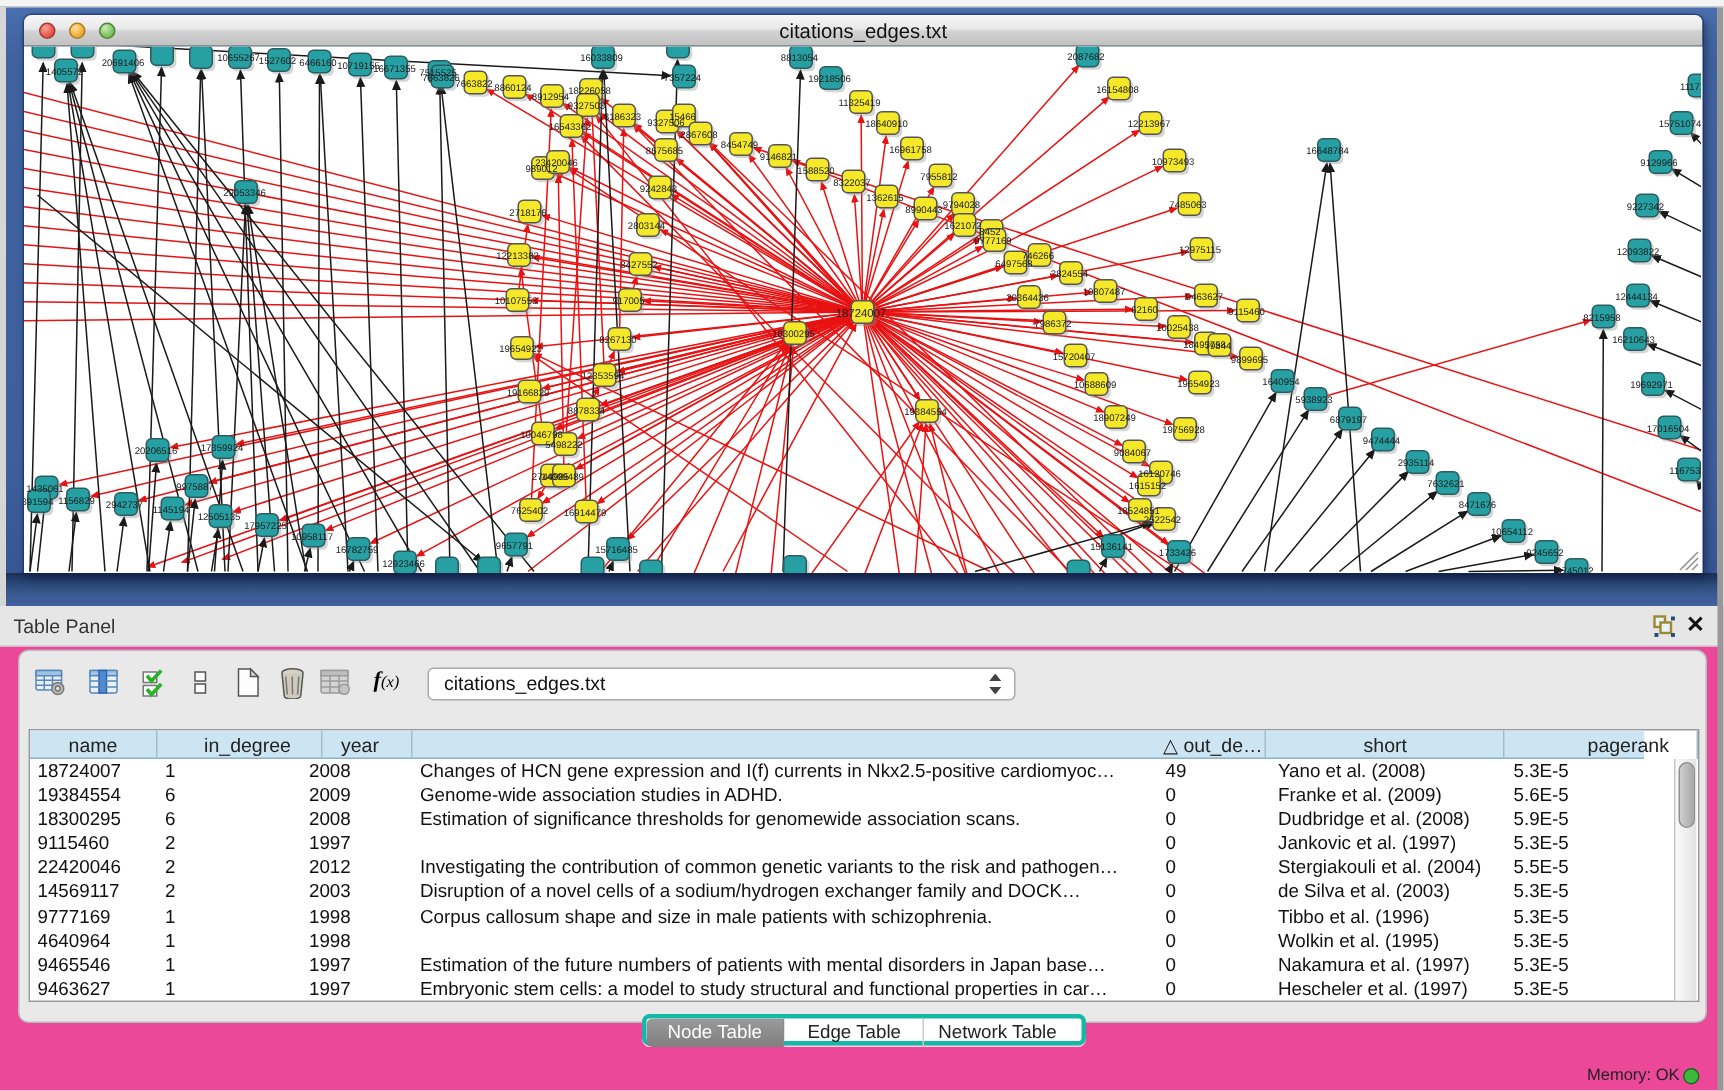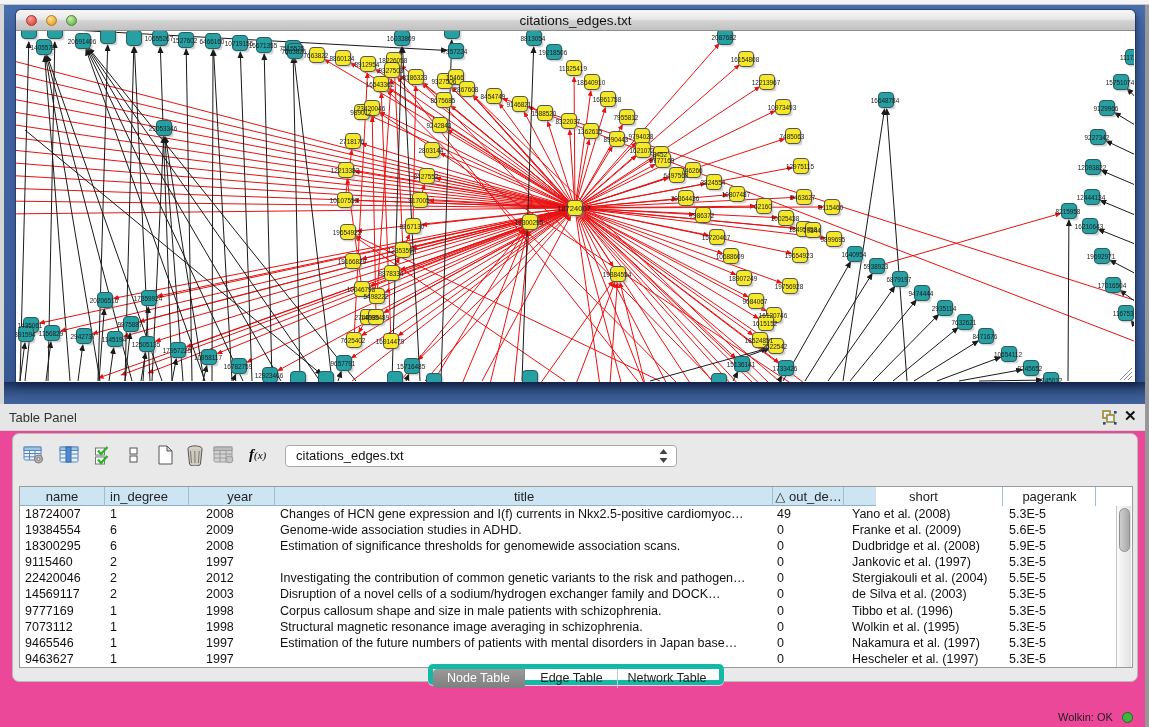--- a/index.html
+++ b/index.html
@@ -21,35 +21,35 @@
 #tphead{left:0;top:0;width:1149px;height:27px;background:#e6e6e6;border-bottom:1px solid #d2d2d2}
 #tphead span{position:absolute;left:9px;top:6px;font-size:13px;color:#333}
 #float{left:1102px;top:6px}
 #closex{left:1124px;top:3px;font-size:15px;color:#111;font-weight:bold}
 #inner{left:12px;top:29px;width:1126px;height:249px;background:#e9e9e9;border:1px solid #b9b9b9;border-radius:7px}
 #toolbar{left:8px;top:11px;height:24px;width:1100px}
 .ti{position:absolute;top:0}
 #dropdown{left:264px;top:0;width:392px;height:22px;background:#fff;border:1px solid #aaa;border-radius:4px;font-size:13px;color:#111;line-height:20px;padding-left:10px}
 #ddsvg{position:absolute;right:8px;top:3px}
 #table{left:6px;top:52px;width:1114px;height:182px;background:#fff;border:1px solid #9a9a9a}
-#thead{position:absolute;left:0;top:0;width:856px;height:19px;background:#cde5f2;border-bottom:1px solid #8ab2c8}
+#thead{position:absolute;left:0;top:0;width:1076px;height:19px;background:#cde5f2;border-bottom:1px solid #8ab2c8}
 .th{position:absolute;top:0;height:19px;border-right:1px solid #9dbdd1;font-size:13px;color:#222;text-align:center;line-height:19px}
 #tbody{position:absolute;left:0;top:19px;width:1076px;height:161px;overflow:hidden}
 .tr{position:relative;width:1076px;height:16.1px;font-size:12.5px;color:#111;white-space:nowrap}
 .c{position:absolute;top:0;height:16px;line-height:16px;overflow:hidden}
 .c0{left:5px;width:80px}
 .c1{left:90px;width:95px}
 .c2{left:186px;width:68px}
 .c3{left:260px;width:492px}
 .c4{left:757px;width:66px}
 .c5{left:832px;width:150px}
 .c6{left:989px;width:86px}
 #vscroll{position:absolute;right:1px;top:19px;width:15px;height:161px;background:linear-gradient(90deg,#fafafa,#e2e2e2);border-left:1px solid #c5c5c5}
 #vthumb{position:absolute;left:1.5px;top:2px;width:11px;height:44px;background:linear-gradient(90deg,#cfcfcf,#a8a8a8);border:1px solid #909090;border-radius:6px}
-#tabs{left:428px;top:260px;height:21px;width:296px;border:5px solid #14b8a6;border-radius:5px;background:#fff;box-shadow:0 1px 0 rgba(255,255,255,.7)}
+#tabs{left:428px;top:272px;height:21px;width:296px;border:3px solid #14b8a6;border-radius:5px;background:#fff;box-shadow:0 1px 0 rgba(255,255,255,.7)}
 .tab{position:absolute;top:0;height:19px;font-size:12.5px;line-height:19px;text-align:center;color:#222}
 #tab1{left:0;width:92px;background:linear-gradient(180deg,#9a9a9a,#7f7f7f);color:#fff;border-radius:4px 0 0 4px;border-right:1px solid #8a8a8a}
 #tab2{left:93px;width:92px;border-right:1px solid #c9c9c9}
 #tab3{left:186px;width:96px}
 #mem{left:1058px;top:307px;font-size:11px;color:#222}
 #memdot{left:1122px;top:308px;width:11px;height:11px;border-radius:50%;background:#3cb93c;border:1px solid #1e661e}
 </style></head><body>
 <div id="stage">
   <div class="abs" id="topstrip"></div>
   <div class="abs" id="desktop"></div>
@@ -792,26 +792,25 @@
             </svg></div>
         <div class="ti" style="left:228px;top:1px;font-size:15px;font-style:italic;font-family:'Liberation Serif',serif"><b>f</b><span style="font-size:11px">(x)</span></div>
         <div class="ti" id="dropdown">citations_edges.txt<svg id="ddsvg" width="9" height="14" viewBox="0 0 9 14">
               <path d="M4.5 0 L8.5 5 H0.5 Z" fill="#444"></path>
               <path d="M4.5 14 L8.5 9 H0.5 Z" fill="#444"></path>
             </svg></div>
       </div>
       <div class="abs" id="table">
         <div id="thead">
           <div class="th" style="left:0;width:85px">name</div>
-          <div class="th" style="left:70px;width:99px">in_degree</div>
+          <div class="th" style="left:96px;width:99px">in_degree</div>
           <div class="th" style="left:186px;width:69px">year</div>
-          <div class="th" style="left:256px;width:497px">title</div>
           <div class="th" style="left:754px;width:70px">△ out_de…</div>
           <div class="th" style="left:825px;width:158px">short</div>
-          <div class="th" style="left:984px;width:92px">pagerank</div>
+          <div class="th" style="left:1020px;width:92px">pagerank</div>
         </div>
         <div id="tbody">
             <div class="tr">
               <div class="c c0">18724007</div>
               <div class="c c1">1</div>
               <div class="c c2">2008</div>
               <div class="c c3">Changes of HCN gene expression and I(f) currents in Nkx2.5‑positive cardiomyoc…</div>
               <div class="c c4">49</div>
               <div class="c c5">Yano et al. (2008)</div>
               <div class="c c6">5.3E-5</div>
@@ -863,52 +862,52 @@
             <div class="tr">
               <div class="c c0">9777169</div>
               <div class="c c1">1</div>
               <div class="c c2">1998</div>
               <div class="c c3">Corpus callosum shape and size in male patients with schizophrenia.</div>
               <div class="c c4">0</div>
               <div class="c c5">Tibbo et al. (1996)</div>
               <div class="c c6">5.3E-5</div>
             </div>
             <div class="tr">
-              <div class="c c0">7073112</div>
+              <div class="c c0">4640964</div>
               <div class="c c1">1</div>
               <div class="c c2">1998</div>
-              <div class="c c3">Structural magnetic resonance image averaging in schizophrenia.</div>
               <div class="c c4">0</div>
               <div class="c c5">Wolkin et al. (1995)</div>
               <div class="c c6">5.3E-5</div>
             </div>
             <div class="tr">
               <div class="c c0">9465546</div>
               <div class="c c1">1</div>
               <div class="c c2">1997</div>
               <div class="c c3">Estimation of the future numbers of patients with mental disorders in Japan base…</div>
               <div class="c c4">0</div>
               <div class="c c5">Nakamura et al. (1997)</div>
               <div class="c c6">5.3E-5</div>
             </div>
             <div class="tr">
               <div class="c c0">9463627</div>
               <div class="c c1">1</div>
               <div class="c c2">1997</div>
+              <div class="c c3">Embryonic stem cells: a model to study structural and functional properties in car…</div>
               <div class="c c4">0</div>
               <div class="c c5">Hescheler et al. (1997)</div>
               <div class="c c6">5.3E-5</div>
             </div>
           </div>
         <div id="vscroll">
             <div id="vthumb"></div>
           </div>
       </div>
     </div>
     <div class="abs" id="tabs">
       <div class="tab" id="tab1">Node Table</div>
       <div class="tab" id="tab2">Edge Table</div>
       <div class="tab" id="tab3">Network Table</div>
     </div>
-    <div class="abs" id="mem">Wolkin: OK</div>
+    <div class="abs" id="mem">Memory: OK</div>
     <div class="abs" id="memdot"></div>
   </div>
   <div class="abs" id="rightstrip"></div>
 </div>
 </body></html>

